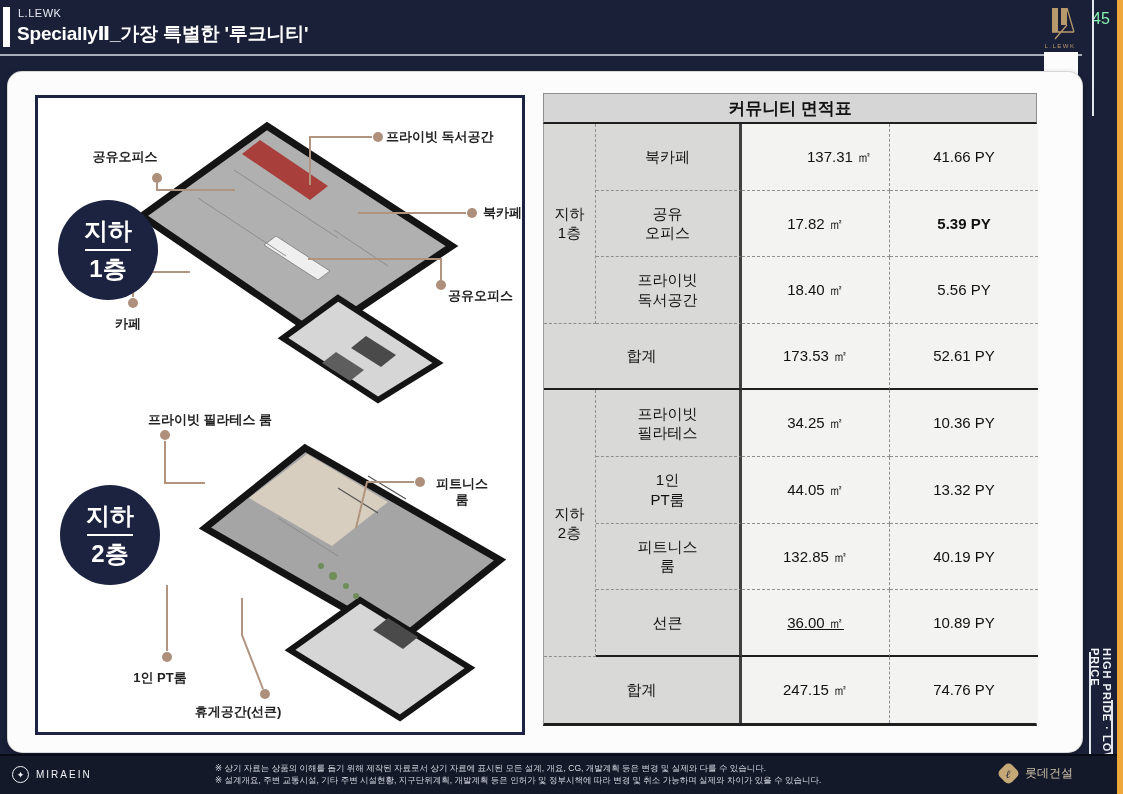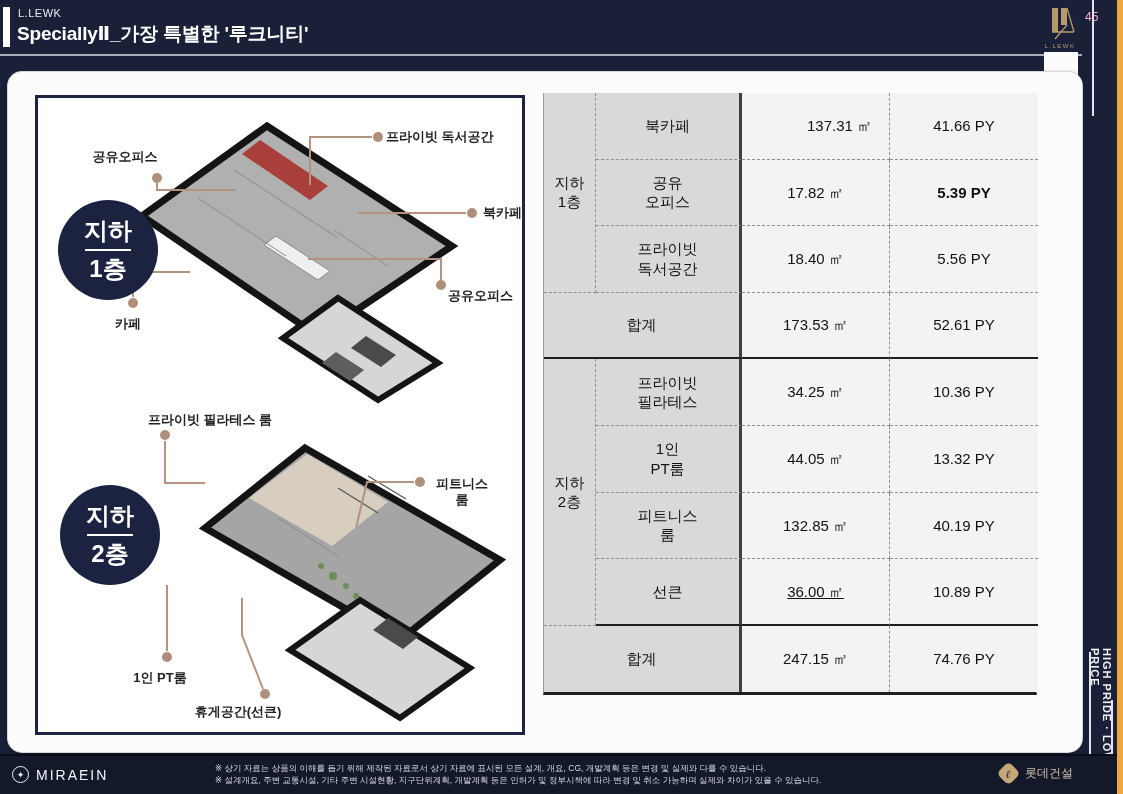--- a/index.html
+++ b/index.html
@@ -13,22 +13,22 @@
   .page-title{position:absolute;left:17px;top:21px;font-size:19px;font-weight:bold;color:#ffffff;letter-spacing:-0.2px;}
   .header-divider{position:absolute;left:0;top:54px;width:1082px;height:2px;background:#a9adba;}
 
   
   .logo-block{position:absolute;left:1040px;top:6px;width:40px;height:48px;text-align:center;}
   .logo-glyph{display:block;margin:0 auto;}
   .logo-text{display:block;margin-top:1px;font-size:6px;letter-spacing:1.5px;color:#b8996c;}
   .logo-tab{position:absolute;left:1044px;top:52px;width:34px;height:26px;background:#fcfcfc;}
 
   
-  .side-pagenum{position:absolute;left:1085px;top:10px;width:32px;text-align:left;
-                font-size:12px;color:#f9a8d4;}
+  .side-pagenum{position:absolute;left:1085px;top:10px;width:32px;text-align:center;
+                font-size:16px;color:#86efac;}
   .side-line-top{position:absolute;left:1092px;top:0;width:2px;height:116px;background:#e3e5ec;}
   .side-line-bl{position:absolute;left:1089px;top:652px;width:2px;height:142px;background:#e3e5ec;}
   .side-line-br{position:absolute;left:1111px;top:700px;width:2px;height:94px;background:#e3e5ec;}
   .side-tagline{position:absolute;left:1085px;top:648px;width:32px;height:146px;
                 display:flex;align-items:center;justify-content:center;
                 writing-mode:vertical-rl;font-size:11px;font-weight:bold;letter-spacing:1px;color:#f2f3f7;}
   .gold-strip{position:absolute;right:0;top:0;width:6px;height:794px;background:#efa73c;}
 
   
   .panel{position:absolute;left:8px;top:72px;width:1074px;height:680px;background:#fcfcfc;
@@ -64,21 +64,21 @@
   .fcell-b1{grid-column:1;grid-row:1/4;}
   .fcell-b2{grid-column:1;grid-row:5/9;}
   .tcell{grid-column:1/3;}
 
   
   .footer{position:absolute;left:0;bottom:0;width:1117px;height:40px;background:#141929;
           border-top:2px solid #090c16;}
   .miraein{position:absolute;left:12px;top:10px;display:flex;align-items:center;gap:7px;color:#f2f3f7;}
   .miraein-emblem{width:17px;height:17px;border:1.5px solid #f2f3f7;border-radius:50%;
                   display:flex;align-items:center;justify-content:center;font-size:9px;color:#f2f3f7;}
-  .miraein-name{font-size:14px;letter-spacing:2px;}
+  .miraein-name{font-size:10px;letter-spacing:2px;}
   .disclaimer{position:absolute;left:215px;top:6px;font-size:8.5px;line-height:1.45;color:#d7dae3;}
   .lotte{position:absolute;left:1000px;top:9px;display:flex;align-items:center;gap:8px;}
   .lotte-emblem{width:17px;height:17px;background:#c6a877;border-radius:5px;transform:rotate(45deg);
                 display:flex;align-items:center;justify-content:center;}
   .lotte-emblem span{transform:rotate(-45deg);font-family:"Liberation Serif",serif;font-style:italic;
                      font-size:11px;color:#1a2038;font-weight:bold;}
   .lotte-name{font-size:12px;color:#cfc0a8;}
 </style>
 </head>
 <body>
@@ -180,20 +180,21 @@
         <span>1층</span>
       </div>
       <div class="badge" style="left:22px;top:387px;">
         <span>지하</span>
         <span class="rule"></span>
         <span>2층</span>
       </div>
     </div>
 
     <div class="atable-wrap">
+      <div class="atable-title">커뮤니티 면적표</div>
       <div class="atable">
 
         <div class="cell gray fcell-b1">지하
 1층</div>
         <div class="cell gray namecol" style="grid-column:2;grid-row:1;">북카페</div>
         <div class="cell" style="grid-column:3;grid-row:1;padding-left:48px;">137.31 ㎡</div>
         <div class="cell lastcol" style="grid-column:4;grid-row:1;">41.66 PY</div>
 
         <div class="cell gray namecol" style="grid-column:2;grid-row:2;">공유
 오피스</div>

